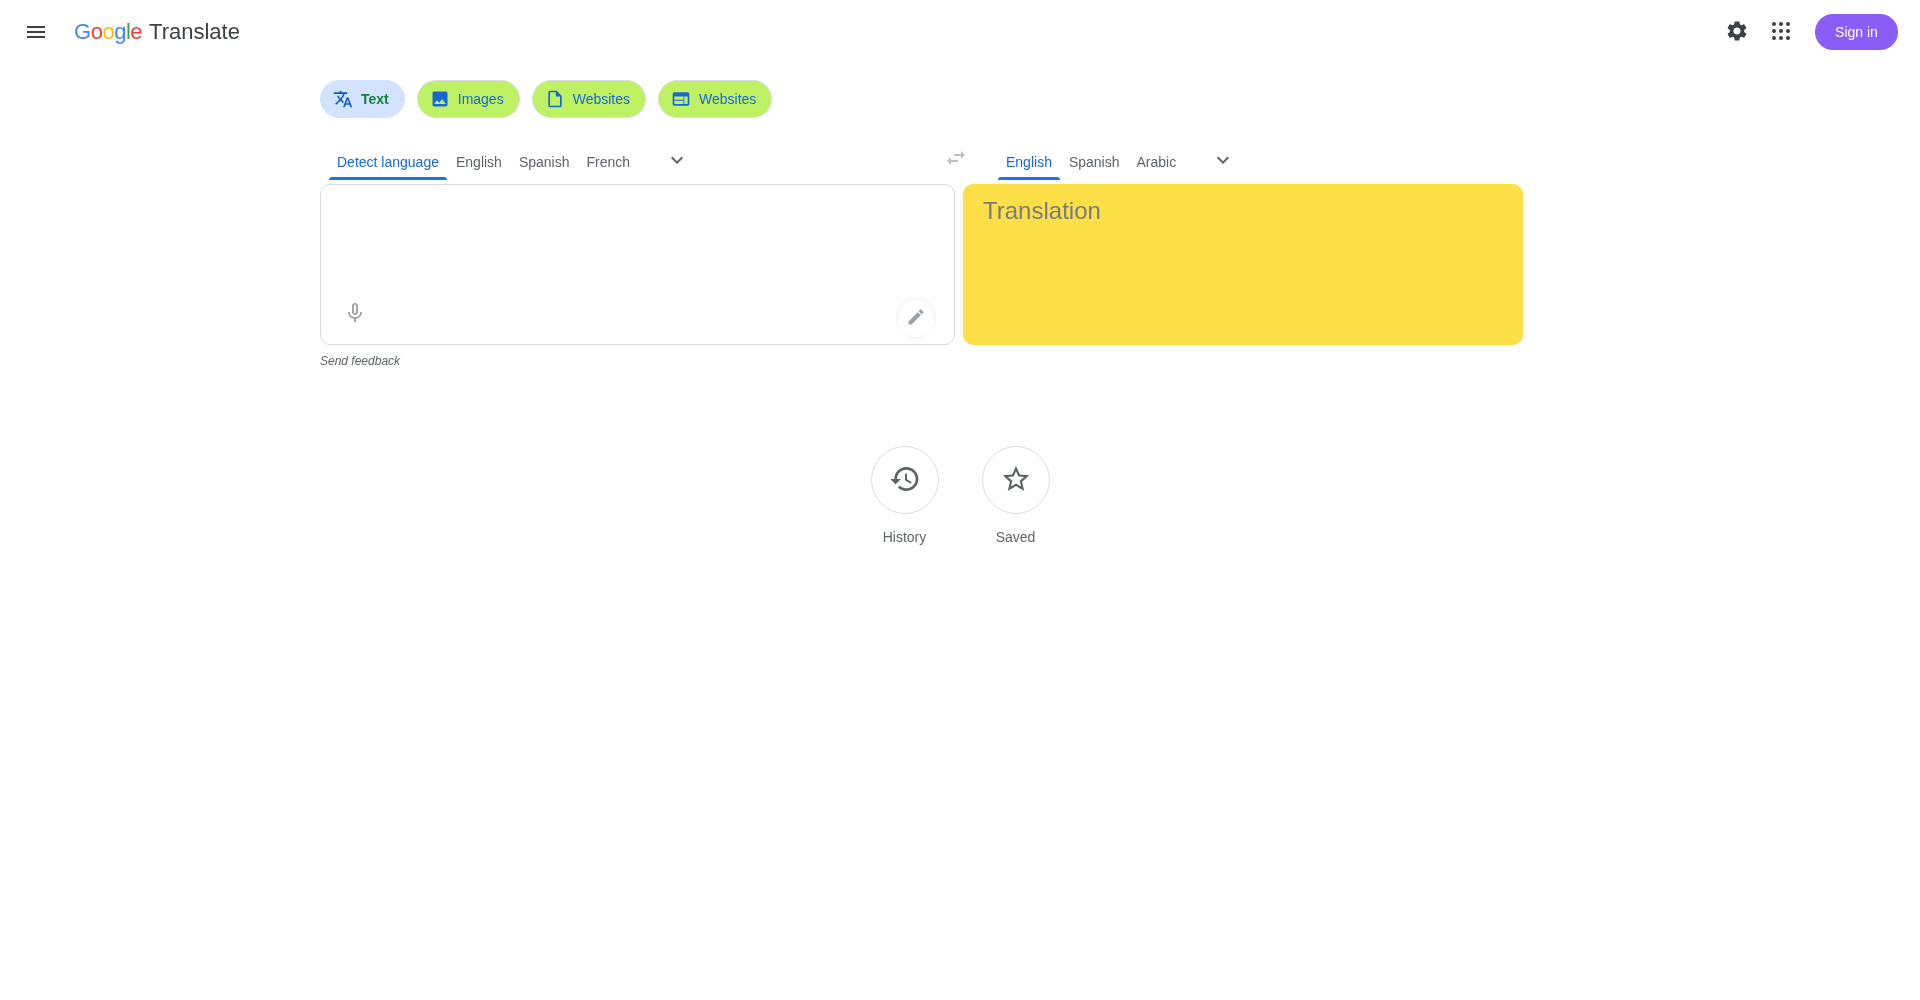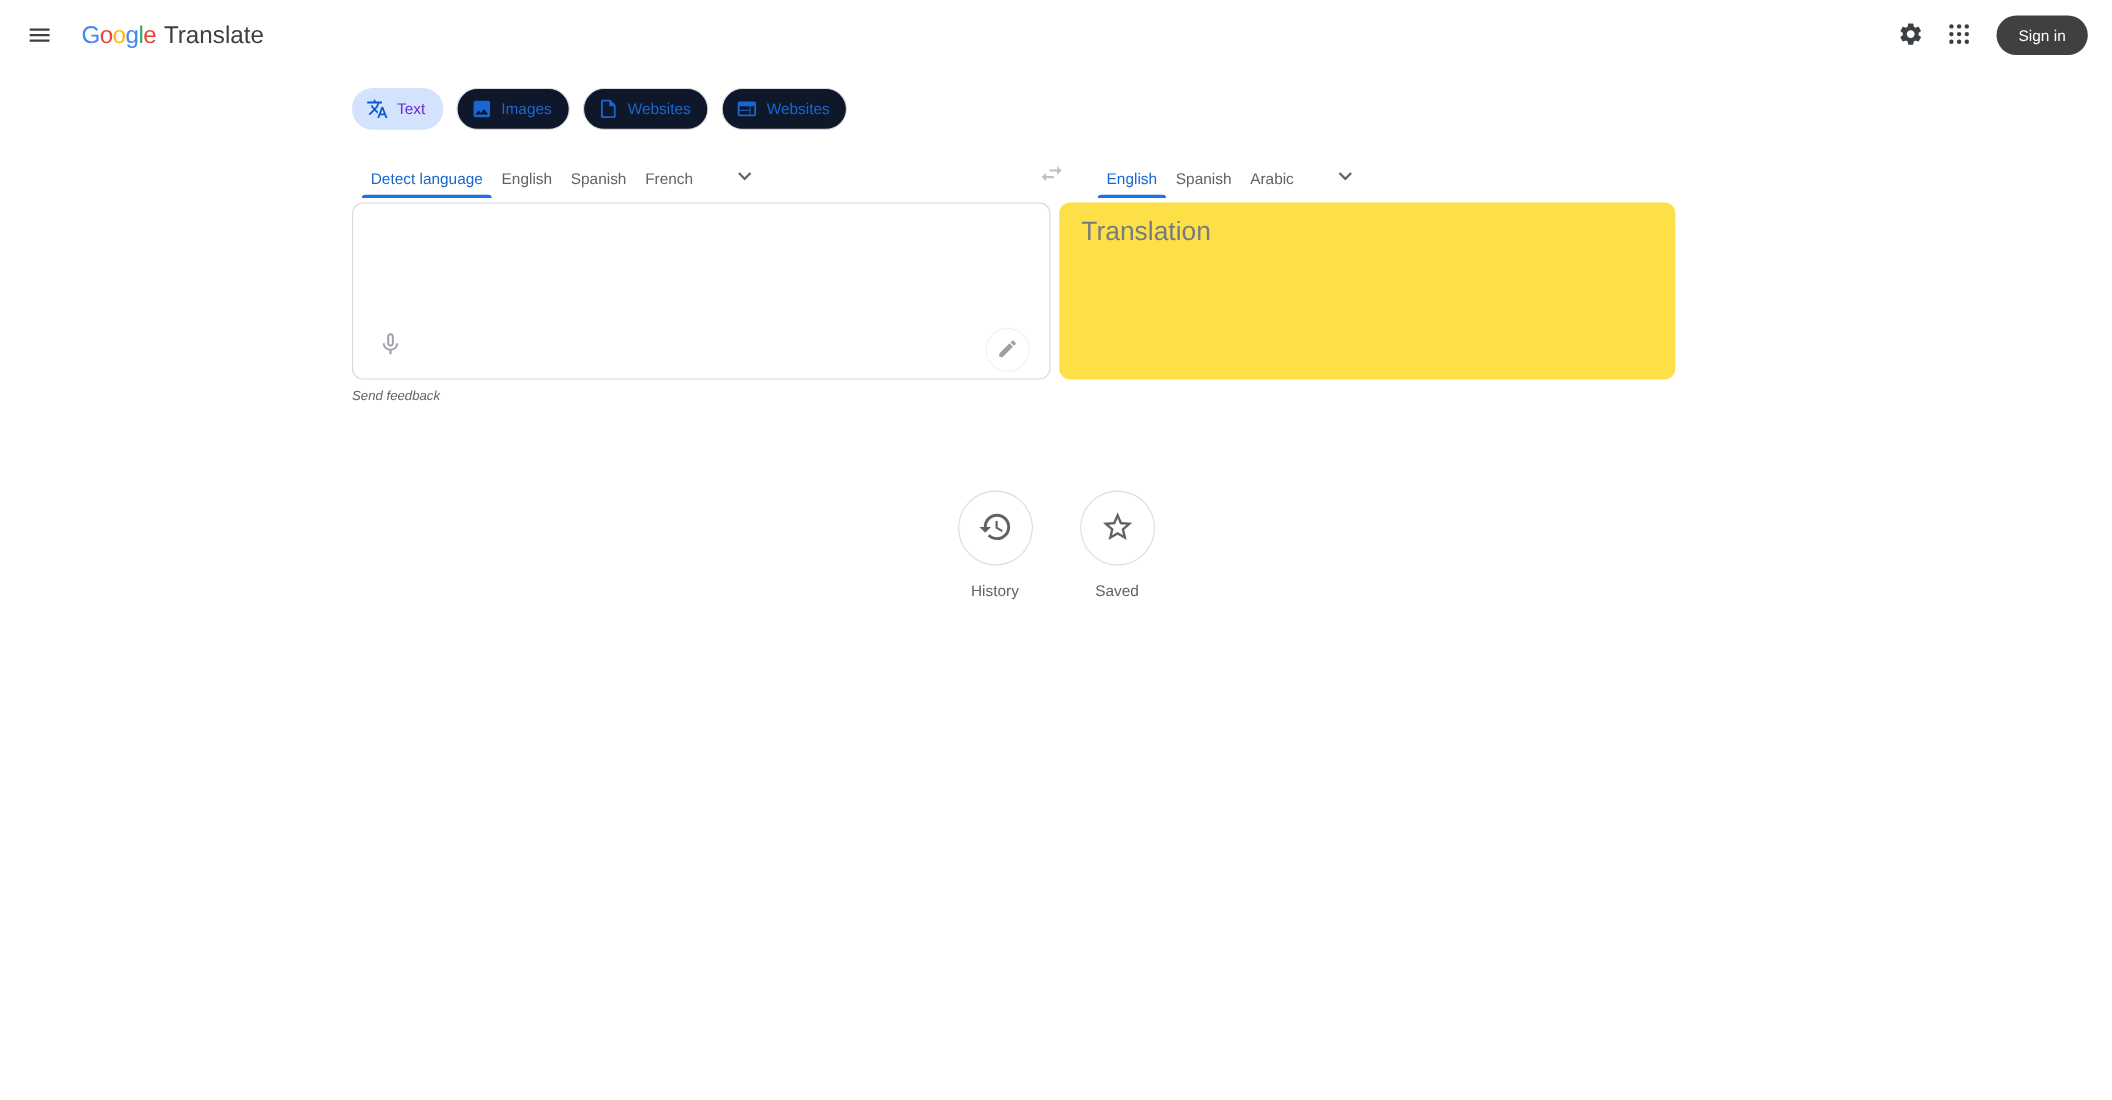--- a/index.html
+++ b/index.html
@@ -10,32 +10,32 @@
   
   .header { height:64px; display:flex; align-items:center; padding:0 22px 0 12px; }
   .icon-btn { width:48px; height:48px; display:flex; align-items:center; justify-content:center; border-radius:50%; }
   .icon-btn svg { display:block; }
   .logo { display:flex; align-items:center; margin-left:14px; font-size:22px; cursor:pointer; }
   .logo .gword { font-weight:500; letter-spacing:-0.5px; }
   .gl-b{color:#4285f4} .gl-r{color:#ea4335} .gl-y{color:#fbbc05} .gl-g{color:#34a853}
   .logo .product { color:#3c4043; margin-left:7px; letter-spacing:0; font-weight:400; }
   .header-spacer { flex:1; }
   .hdr-small-btn { width:44px; height:44px; display:flex; align-items:center; justify-content:center; border-radius:50%; }
-  .signin-btn { margin-left:12px; width:83px; height:36px; border-radius:18px; background:#404040;
+  .signin-btn { margin-left:12px; width:83px; height:36px; border-radius:18px; background:#8b5cf6;
     color:#fff; font-size:14px; font-weight:500; display:flex; align-items:center; justify-content:center; }
 
   
   .main { width:1280px; margin:0 auto; }
 
   
   .mode-tabs { display:flex; gap:12px; margin-top:16px; }
   .mode-tab { height:38px; border-radius:19px; display:flex; align-items:center; gap:8px;
-    padding:0 15px 0 12px; font-size:14px; font-weight:500; color:#1967d2; border:1px solid #dadce0; background:#0f172a; }
+    padding:0 15px 0 12px; font-size:14px; font-weight:500; color:#1967d2; border:1px solid #dadce0; background:#bef264; }
   .mode-tab svg { display:block; fill:#1967d2; }
-  .mode-tab.active { background:#d3e3fd; border-color:#d3e3fd; color:#6d28d9; }
+  .mode-tab.active { background:#d3e3fd; border-color:#d3e3fd; color:#15803d;font-weight:bold; }
   .mode-tab.active svg { fill:#0b57d0; }
 
   
   .langbar { position:relative; margin-top:25px; height:37px; display:flex; }
   .lang-group { display:flex; align-items:center; }
   .lang-group.left { width:635px; padding-left:9px; }
   .lang-group.right { width:637px; margin-left:8px; padding-left:35px; }
   .lang-btn { position:relative; height:37px; padding:0 8px; font-size:14px; font-weight:500;
     color:#5f6368; display:flex; align-items:center; white-space:nowrap; margin-right:1px; }
   .lang-btn.selected { color:#1967d2; }

